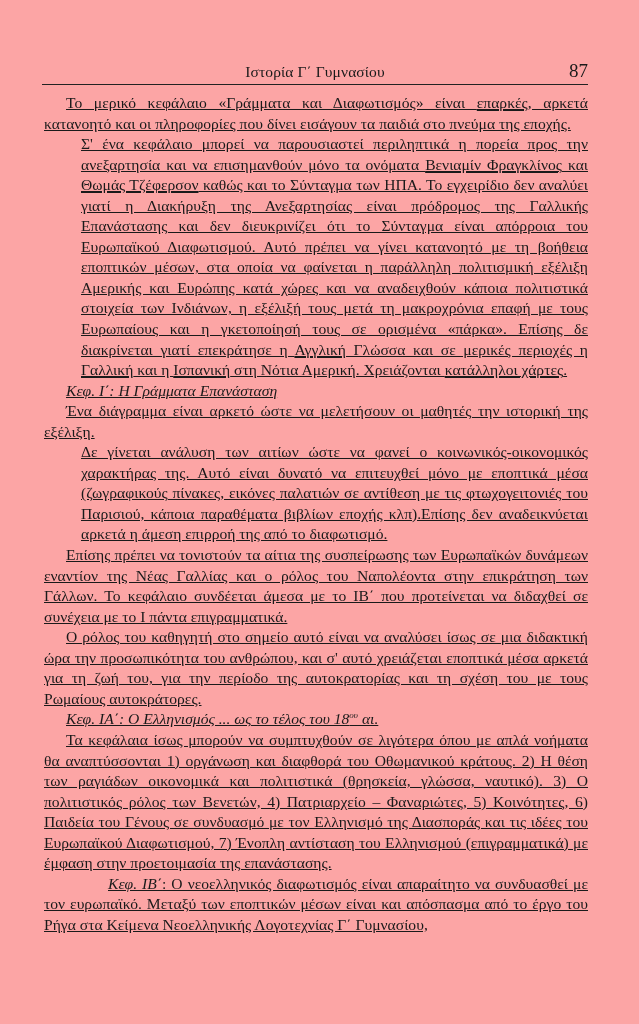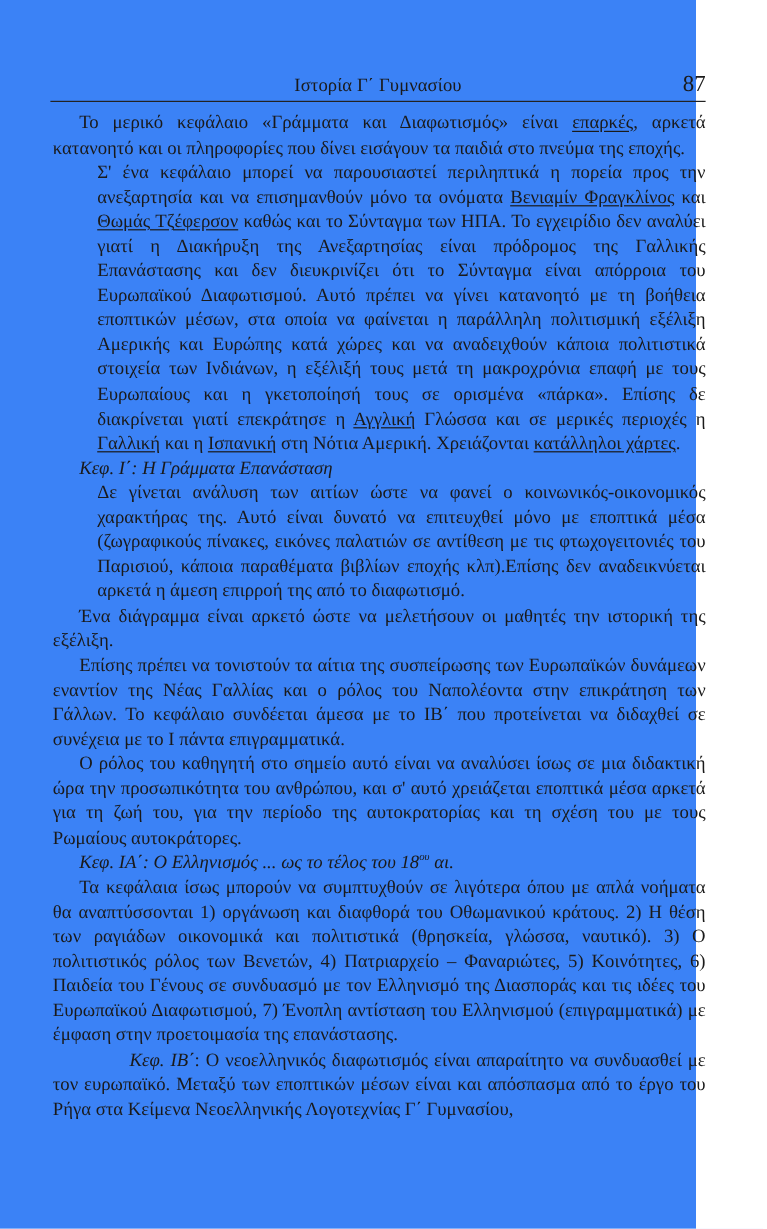--- a/index.html
+++ b/index.html
@@ -1,25 +1,25 @@
 <!DOCTYPE html>
 <html><head>
 <meta charset="utf-8">
 <style>
   html, body { margin: 0; padding: 0; background: #ffffff; }
   body { width: 639px; height: 1024px; position: relative; overflow: hidden;
          font-family: "Liberation Serif", "DejaVu Serif", serif; color: #1a1a1a; }
-  .page { position: absolute; left: 0; top: 0; width: 580px; height: 1024px; background: #3b82f6; }
+  .page { position: absolute; left: 0; top: 0; width: 639px; height: 1024px; background: #fca5a5; }
   .header { position: absolute; left: 42px; top: 60px; width: 546px; height: 24px;
             border-bottom: 1.3px solid #222; }
   .header-title { position: absolute; left: 0; right: 0; top: 3px; text-align: center;
                   font-size: 15.5px; letter-spacing: 0.1px; }
   .page-number { position: absolute; right: 0; top: 0px; font-size: 19px; }
   .body { position: absolute; left: 44px; top: 93px; width: 544px; font-size: 15.6px;
-          line-height: 20.55px; text-align: justify; }
+          line-height: 20.55px; text-align: justify; text-decoration: underline; }
   .p { margin: 0; text-indent: 22px; }
   .p.noind { text-indent: 0; margin-left: 37px; }
   .h { margin: 0; text-indent: 22px; font-style: italic; }
   .u { text-decoration: underline; text-underline-offset: 2px; }
   .it { font-style: italic; margin-left: 42px; }
   sup { font-size: 9px; line-height: 0; }
 </style>
 </head>
 <body>
 
@@ -32,22 +32,22 @@
 
   <div class="body">
 
     <p class="p"><span>Το μερικό κεφάλαιο «Γράμματα και Διαφωτισμός» είναι </span><span class="u">επαρκές</span><span>, αρκετά κατανοητό και οι πληροφορίες που δίνει εισάγουν τα παιδιά στο πνεύμα της εποχής.</span></p>
 
 
     <p class="p noind"><span>Σ' ένα κεφάλαιο μπορεί να παρουσιαστεί περιληπτικά η πορεία προς την ανεξαρτησία και να επισημανθούν μόνο τα ονόματα </span><span class="u">Βενιαμίν Φραγκλίνος</span><span> και </span><span class="u">Θωμάς Τζέφερσον</span><span> καθώς και το Σύνταγμα των ΗΠΑ. Το εγχειρίδιο δεν αναλύει γιατί η Διακήρυξη της Ανεξαρτησίας είναι πρόδρομος της Γαλλικής Επανάστασης και δεν διευκρινίζει ότι το Σύνταγμα είναι απόρροια του Ευρωπαϊκού Διαφωτισμού. Αυτό πρέπει να γίνει κατανοητό με τη βοήθεια εποπτικών μέσων, στα οποία να φαίνεται η παράλληλη πολιτισμική εξέλιξη Αμερικής και Ευρώπης κατά χώρες και να αναδειχθούν κάποια πολιτιστικά στοιχεία των Ινδιάνων, η εξέλιξή τους μετά τη μακροχρόνια επαφή με τους Ευρωπαίους και η γκετοποίησή τους σε ορισμένα «πάρκα». Επίσης δε διακρίνεται γιατί επεκράτησε η </span><span class="u">Αγγλική</span><span> Γλώσσα και σε μερικές περιοχές η </span><span class="u">Γαλλική</span><span> και η </span><span class="u">Ισπανική</span><span> στη Νότια Αμερική. Χρειάζονται </span><span class="u">κατάλληλοι χάρτες</span><span>.</span></p>
 
     <p class="h">Κεφ. Ι΄: Η Γράμματα Επανάσταση</p>
 
+    <p class="p">Ένα διάγραμμα είναι αρκετό ώστε να μελετήσουν οι μαθητές την ιστορική της εξέλιξη.</p>
     <p class="p noind">Δε γίνεται ανάλυση των αιτίων ώστε να φανεί ο κοινωνικός-οικονομικός χαρακτήρας της. Αυτό είναι δυνατό να επιτευχθεί μόνο με εποπτικά μέσα (ζωγραφικούς πίνακες, εικόνες παλατιών σε αντίθεση με τις φτωχογειτονιές του Παρισιού, κάποια παραθέματα βιβλίων εποχής κλπ).Επίσης δεν αναδεικνύεται αρκετά η άμεση επιρροή της από το διαφωτισμό.</p>
-    <p class="p">Ένα διάγραμμα είναι αρκετό ώστε να μελετήσουν οι μαθητές την ιστορική της εξέλιξη.</p>
     <p class="p">Επίσης πρέπει να τονιστούν τα αίτια της συσπείρωσης των Ευρωπαϊκών δυνάμεων εναντίον της Νέας Γαλλίας και ο ρόλος του Ναπολέοντα στην επικράτηση των Γάλλων. Το κεφάλαιο συνδέεται άμεσα με το ΙΒ΄ που προτείνεται να διδαχθεί σε συνέχεια με το Ι πάντα επιγραμματικά.</p>
     <p class="p">Ο ρόλος του καθηγητή στο σημείο αυτό είναι να αναλύσει ίσως σε μια διδακτική ώρα την προσωπικότητα του ανθρώπου, και σ' αυτό χρειάζεται εποπτικά μέσα αρκετά για τη ζωή του, για την περίοδο της αυτοκρατορίας και τη σχέση του με τους Ρωμαίους αυτοκράτορες.</p>
 
     <p class="h"><span>Κεφ. ΙΑ΄: Ο Ελληνισμός ... ως το τέλος του 18</span><sup>ου</sup><span> αι.</span></p>
 
     <p class="p">Τα κεφάλαια ίσως μπορούν να συμπτυχθούν σε λιγότερα όπου με απλά νοήματα θα αναπτύσσονται 1) οργάνωση και διαφθορά του Οθωμανικού κράτους. 2) Η θέση των ραγιάδων οικονομικά και πολιτιστικά (θρησκεία, γλώσσα, ναυτικό). 3) Ο πολιτιστικός ρόλος των Βενετών, 4) Πατριαρχείο – Φαναριώτες, 5) Κοινότητες, 6) Παιδεία του Γένους σε συνδυασμό με τον Ελληνισμό της Διασποράς και τις ιδέες του Ευρωπαϊκού Διαφωτισμού, 7) Ένοπλη αντίσταση του Ελληνισμού (επιγραμματικά) με έμφαση στην προετοιμασία της επανάστασης.</p>
 
     <p class="p"><span class="it">Κεφ. ΙΒ΄</span><span>: Ο νεοελληνικός διαφωτισμός είναι απαραίτητο να συνδυασθεί με τον ευρωπαϊκό. Μεταξύ των εποπτικών μέσων είναι και απόσπασμα από το έργο του Ρήγα στα Κείμενα Νεοελληνικής Λογοτεχνίας Γ΄ Γυμνασίου,</span></p>
 
   </div>

